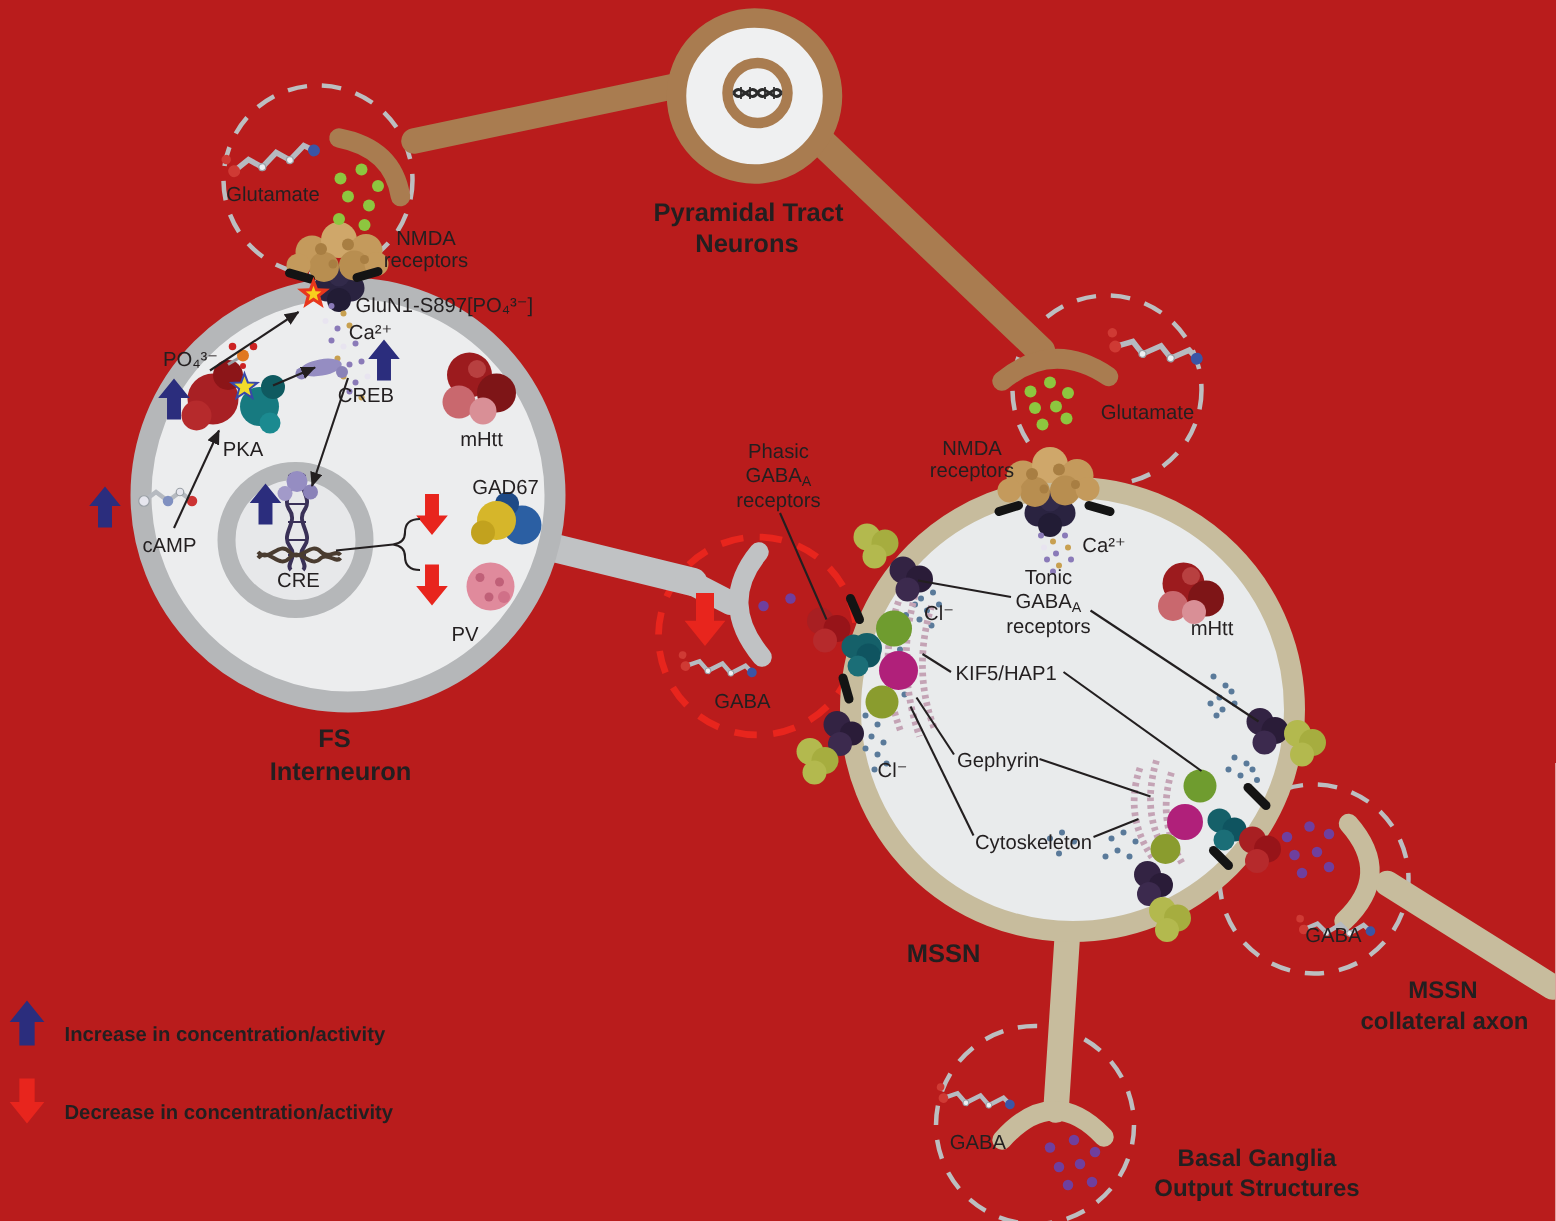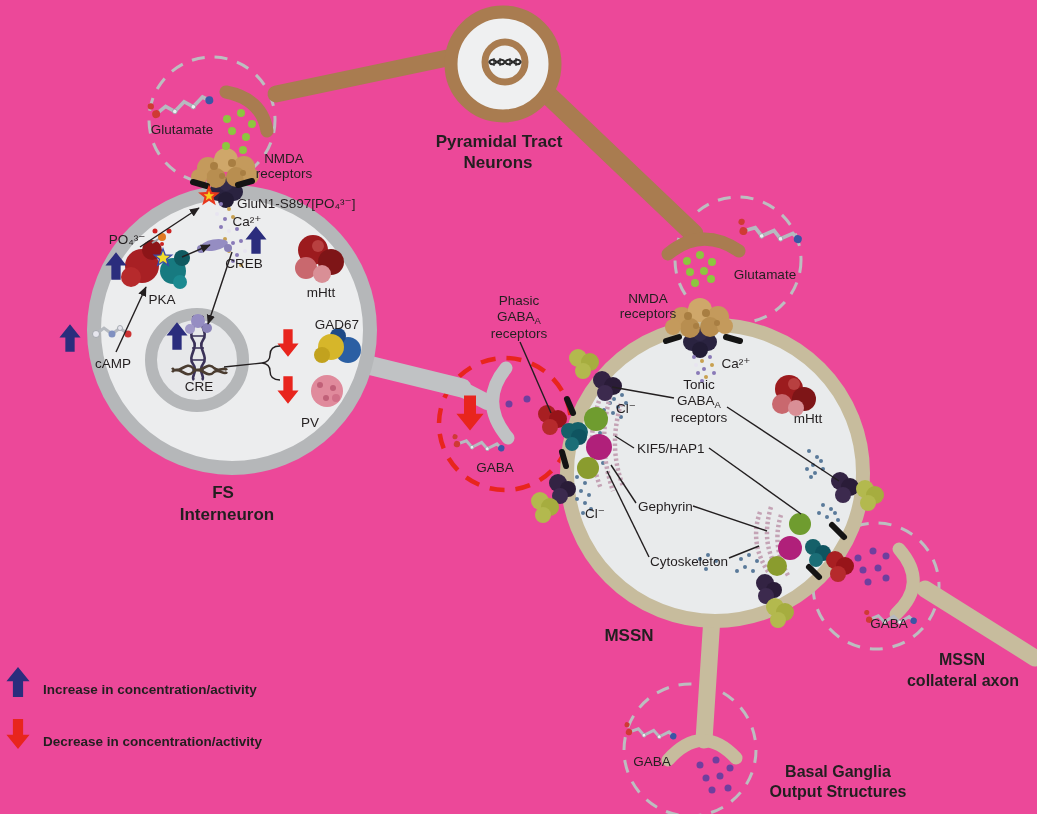--- a/index.html
+++ b/index.html
@@ -1,16 +1,16 @@
 <!DOCTYPE html>
 <html><head>
 <meta charset="utf-8">
 <style>
   html,body{margin:0;padding:0;background:#ffffff;}
-  .stage{position:relative;width:1037px;height:814px;background:#ec4899;overflow:hidden;}
+  .stage{position:relative;width:1037px;height:814px;background:#b91c1c;overflow:hidden;}
   svg{display:block;}
   text{font-family:"Liberation Sans","DejaVu Sans",sans-serif;fill:#231f20;font-size:13.5px;text-anchor:middle;}
   .ta-s{text-anchor:start;}
   .b17{font-weight:bold;font-size:17px;}
   .b16{font-weight:bold;font-size:16px;}
   .b13{font-weight:bold;font-size:13.5px;}
   .sub{font-size:9.5px;}
   .conn{stroke:#231f20;stroke-width:1.4;fill:none;}
   .dashg{fill:none;stroke:#bcbec0;stroke-width:3;stroke-dasharray:13 10;}
   .dashr{fill:none;stroke:#e8251d;stroke-width:4.5;stroke-dasharray:15 11;}

